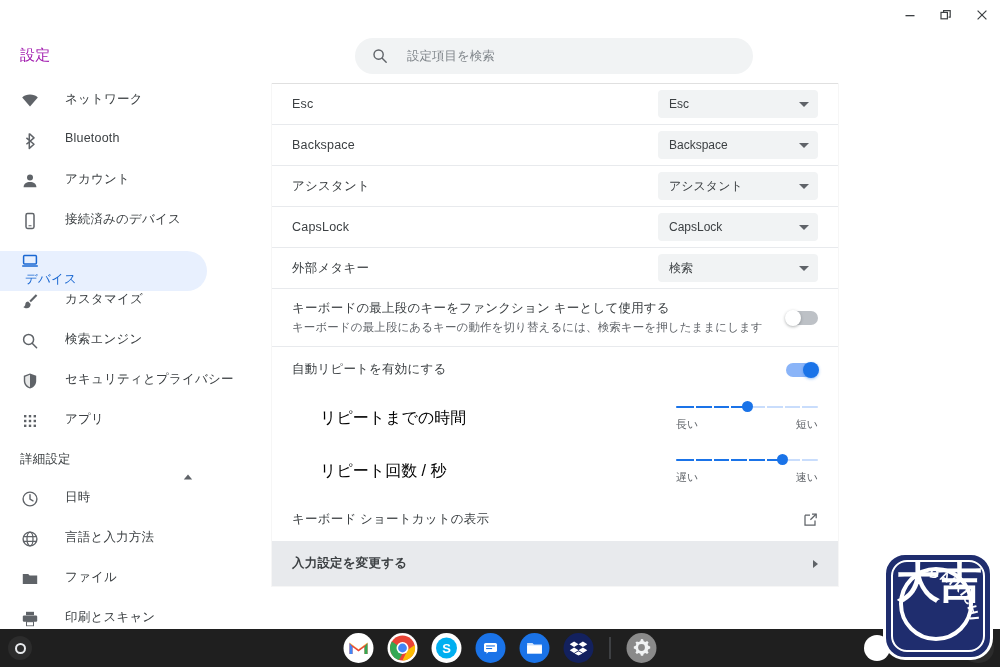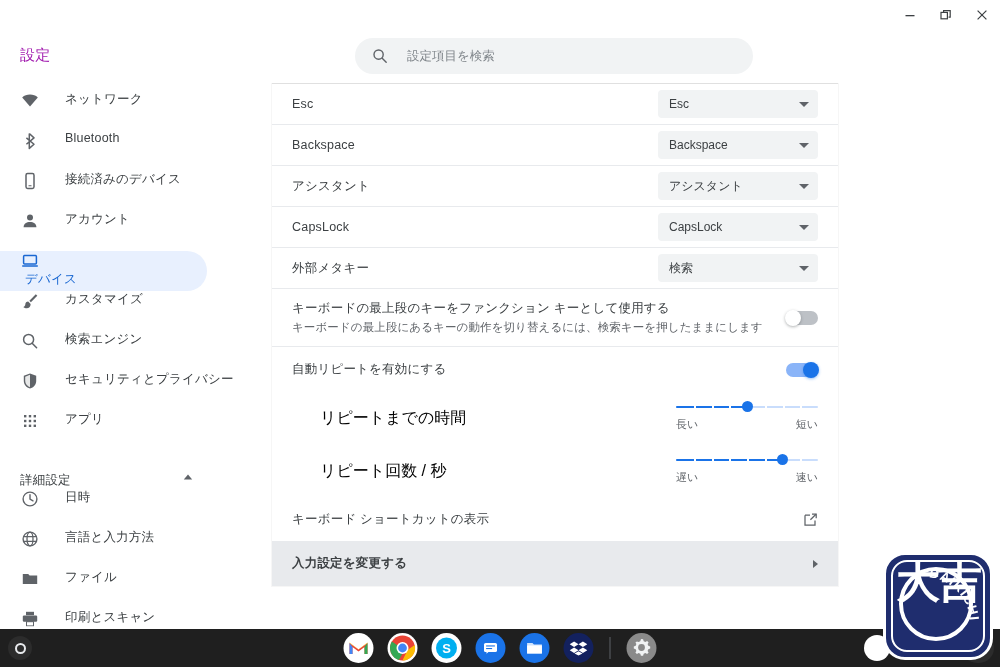--- a/index.html
+++ b/index.html
@@ -143,21 +143,21 @@
     background: #e8f0fe;
     flex-direction: column;
   }
   .nav-item.selected .ic,
   .nav-item.selected .lbl { color: #1967d2; }
 
   .nav-group {
     position: relative;
     height: 38px;
     display: flex;
-    align-items: flex-end;
+    align-items: flex-start;
     cursor: pointer;
   }
   .nav-group .glbl {
     margin-left: 20px;
     font-size: 12.5px;
     color: #3c4043;
     letter-spacing: .2px;
   }
   .nav-group .arrow {
     position: absolute;
@@ -506,35 +506,35 @@
           <svg width="18" height="18" viewBox="0 0 18 18">
               <path d="M8.3 1.5 L13 5.9 L5.4 12.3 M5.4 5.9 L13 12.3 L8.3 16.4 L8.3 1.5" fill="none" stroke="currentColor" stroke-width="1.5" stroke-linejoin="round"></path>
             </svg>
         </span>
         <span class="lbl">Bluetooth</span>
       </div>
 
       <div class="nav-item">
         <span class="ic">
           <svg width="18" height="18" viewBox="0 0 18 18">
+              <circle cx="9" cy="5.6" r="3" fill="currentColor"></circle>
+              <path d="M2.6 15.2 C2.6 11.8 5.5 10 9 10 C12.5 10 15.4 11.8 15.4 15.2 Z" fill="currentColor"></path>
+            </svg>
+        </span>
+        <span class="lbl">アカウント</span>
+      </div>
+
+      <div class="nav-item">
+        <span class="ic">
+          <svg width="18" height="18" viewBox="0 0 18 18">
               <rect x="5" y="1.6" width="8" height="14.8" rx="1.6" fill="none" stroke="currentColor" stroke-width="1.5"></rect>
               <rect x="7.4" y="13.2" width="3.2" height="1" rx=".5" fill="currentColor"></rect>
             </svg>
         </span>
         <span class="lbl">接続済みのデバイス</span>
-      </div>
-
-      <div class="nav-item">
-        <span class="ic">
-          <svg width="18" height="18" viewBox="0 0 18 18">
-              <circle cx="9" cy="5.6" r="3" fill="currentColor"></circle>
-              <path d="M2.6 15.2 C2.6 11.8 5.5 10 9 10 C12.5 10 15.4 11.8 15.4 15.2 Z" fill="currentColor"></path>
-            </svg>
-        </span>
-        <span class="lbl">アカウント</span>
       </div>
 
       <div class="nav-item selected">
         <span class="ic">
           <svg width="18" height="18" viewBox="0 0 18 18">
               <rect x="2.6" y="3.6" width="12.8" height="8.4" rx="1" fill="none" stroke="currentColor" stroke-width="1.5"></rect>
               <rect x="1" y="13.2" width="16" height="1.5" rx=".7" fill="currentColor"></rect>
             </svg>
         </span>
         <span class="lbl">デバイス</span>

